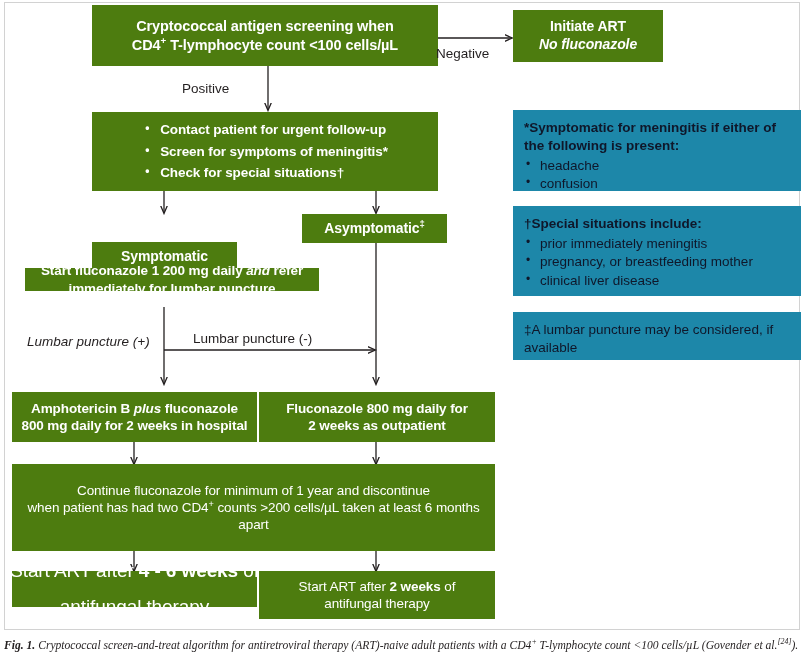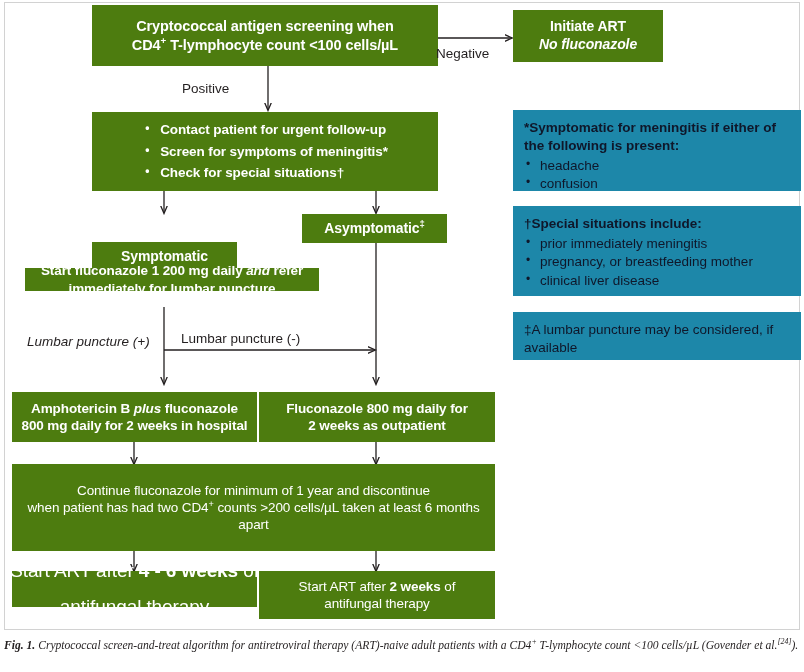--- a/index.html
+++ b/index.html
@@ -199,21 +199,21 @@
   <div class="box" style="left:302px; top:214px; width:145px; height:29px; font-size:14px;">
     <span class="ln"><span>Asymptomatic</span><sup>‡</sup></span>
   </div>
 
   <div class="box" style="left:25px; top:268px; width:294px; height:23px; font-size:13.5px;">
     <span class="ln"><span>Start fluconazole 1 200 mg daily </span><span class="ital">and</span><span> refer</span></span>
     <span class="ln">immediately for lumbar puncture</span>
   </div>
 
   <div class="lbl" style="left:27px; top:334px;font-style:italic;">Lumbar puncture (+)</div>
-  <div class="lbl" style="left:181px; top:331px;">Lumbar puncture (-)</div>
+  <div class="lbl" style="left:193px; top:331px;">Lumbar puncture (-)</div>
 
   <div class="box" style="left:12px; top:392px; width:245px; height:50px; font-size:13.5px;">
     <span class="ln"><span>Amphotericin B </span><span class="ital">plus</span><span> fluconazole</span></span>
     <span class="ln">800 mg daily for 2 weeks in hospital</span>
   </div>
 
   <div class="box" style="left:259px; top:392px; width:236px; height:50px; font-size:13.5px;">
     <span class="ln">Fluconazole 800 mg daily for</span>
     <span class="ln">2 weeks as outpatient</span>
   </div>

